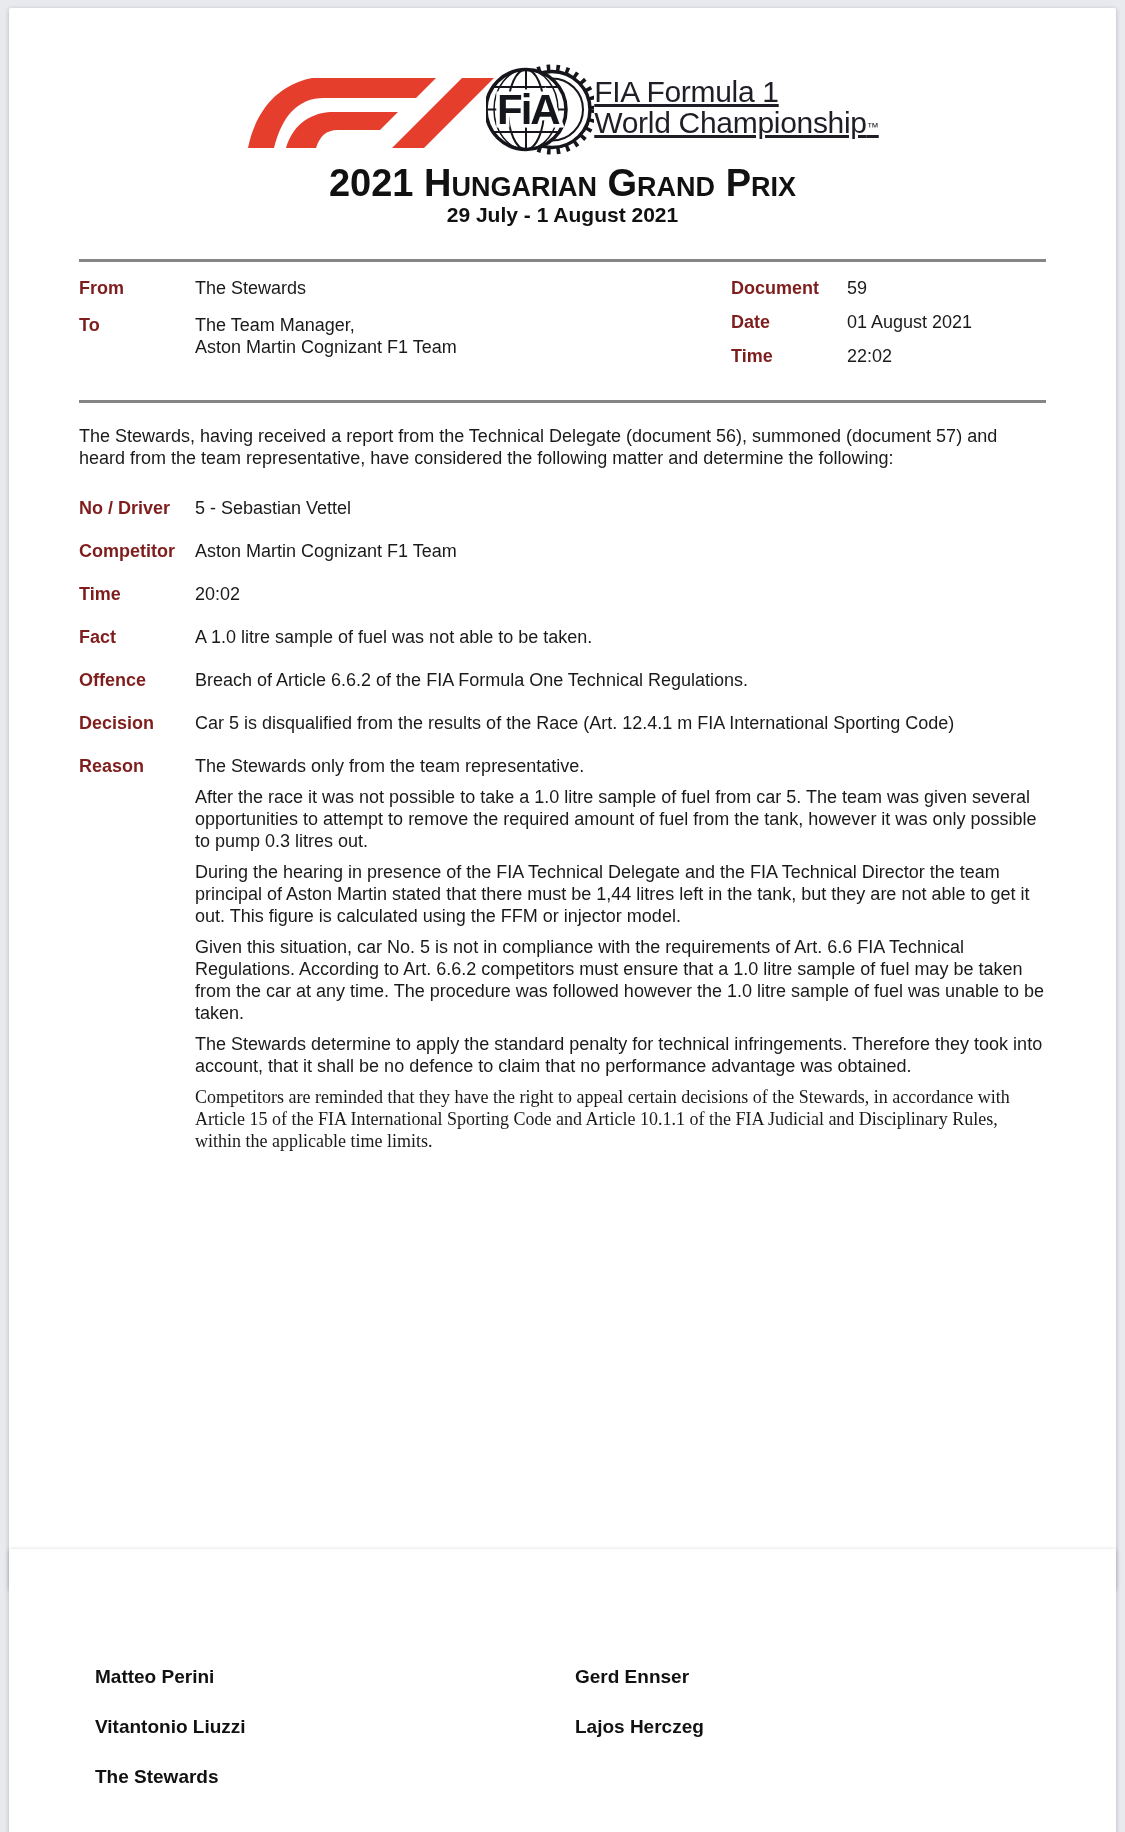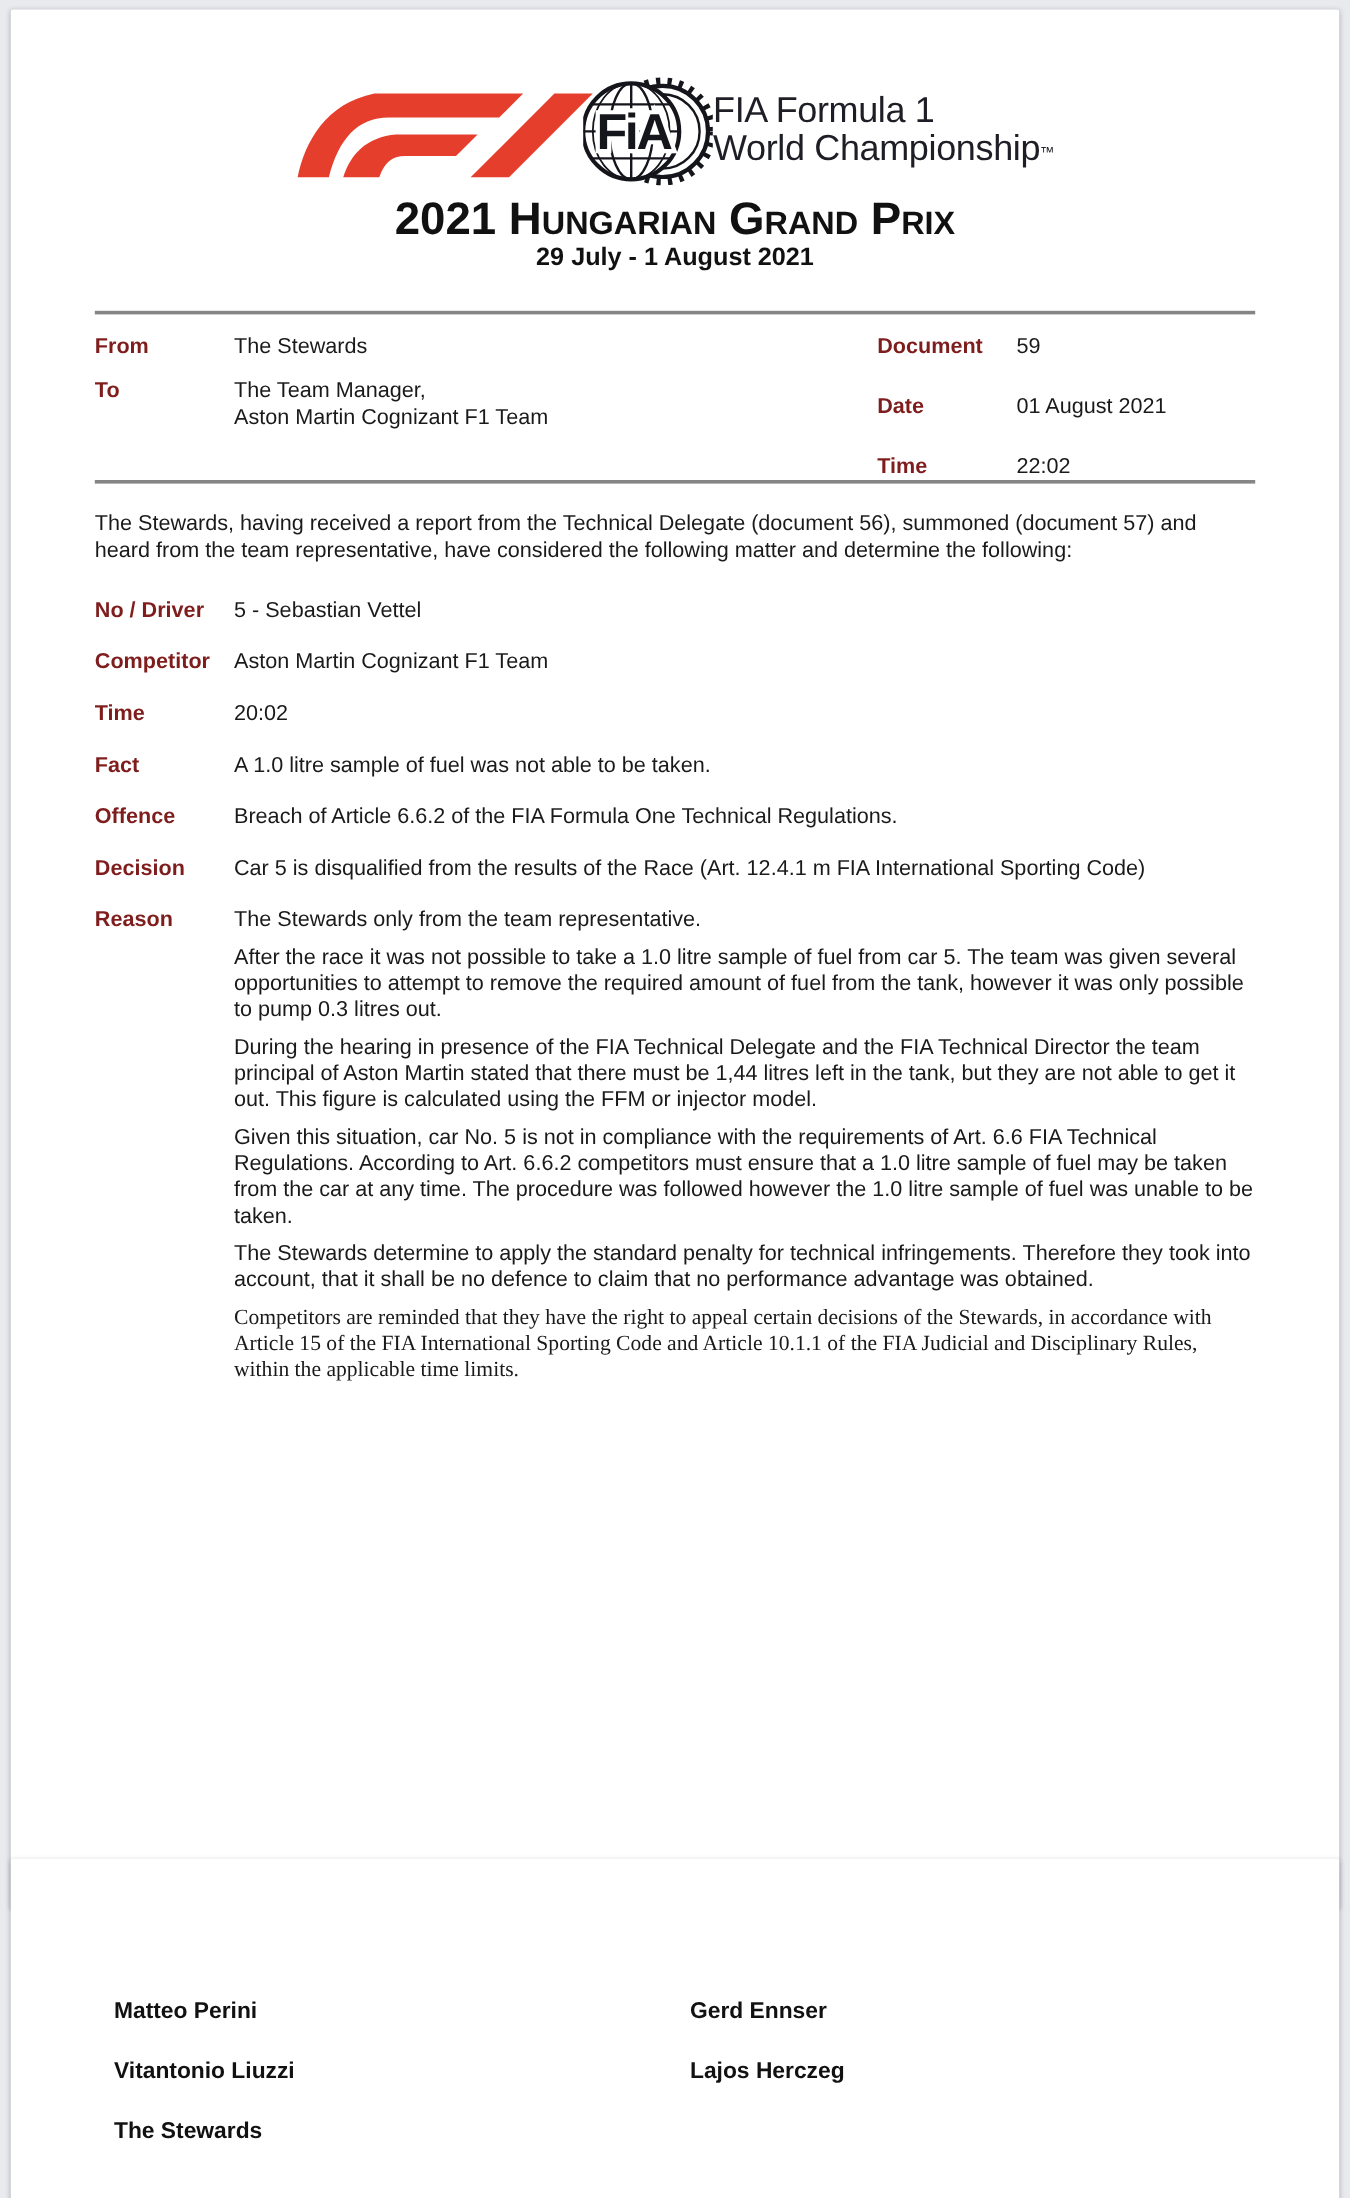--- a/index.html
+++ b/index.html
@@ -33,20 +33,21 @@
     justify-content: center;
   }
   .f1-mark { width: 250px; height: 76px; flex: 0 0 auto; }
   .fia-mark { width: 108px; height: 95px; margin-left: -10px; flex: 0 0 auto; }
   .wordmark {
     color: #1e1e26;
     font-size: 30px;
     line-height: 31px;
     letter-spacing: -0.3px;
     white-space: nowrap;
+    text-decoration: underline;
   }
   .wordmark .tm { font-size: 12px; vertical-align: 2px; letter-spacing: 0; }
 
   .doc-title {
     margin-top: 6px;
     text-align: center;
     font-weight: bold;
     font-variant: small-caps;
     font-size: 38px;
     line-height: 40px;
@@ -79,21 +80,21 @@
     display: grid;
     grid-template-columns: 116px auto;
     margin-bottom: 15px;
   }
   .meta-right {
     position: absolute;
     left: 652px;
     top: 15px;
     display: grid;
     grid-template-columns: 116px auto;
-    row-gap: 28px;
+    row-gap: 12px;
   }
   .label { font-weight: bold; color: #7f1d1d; }
 
   
   .intro {
     margin-top: 22px;
     font-size: 18px;
     line-height: 22px;
   }
 

